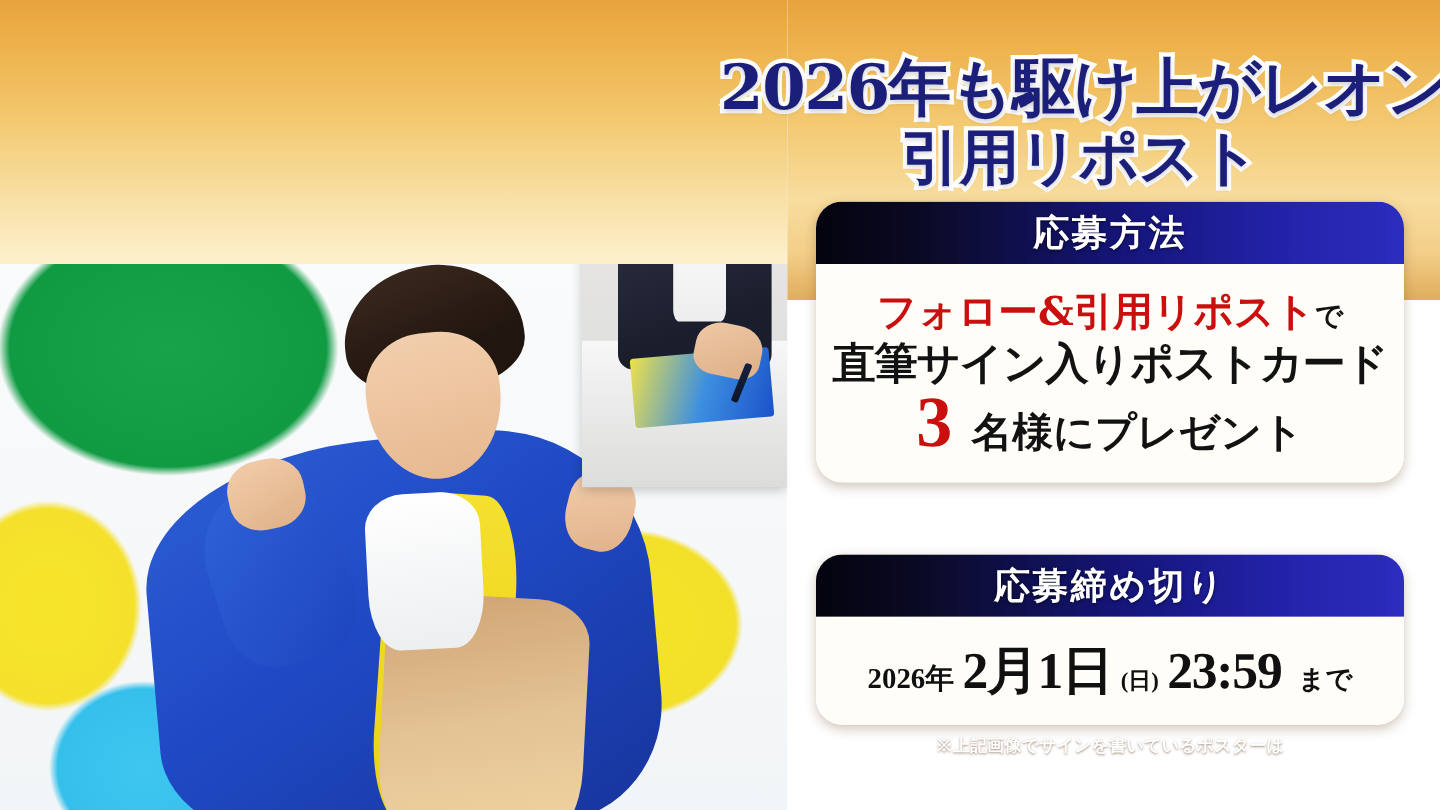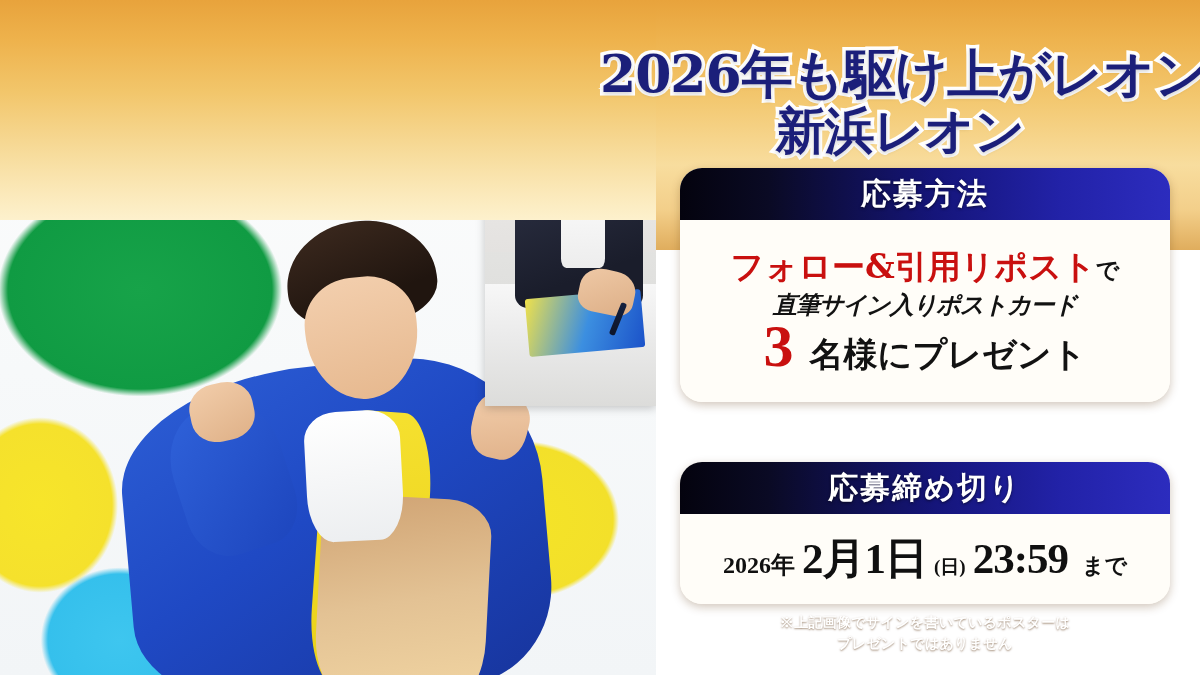--- a/index.html
+++ b/index.html
@@ -279,21 +279,21 @@
   .method-line {
     font-family:"DejaVu Serif", serif;
     font-weight:700;
     white-space:nowrap;
     line-height:1.14;
     color:#121212;
   }
   .ml-1 { font-size:33px; margin-top:4px; }
   .ml-1 .hl { color:#c9100f; }
   .ml-1 .tail { font-size:23px; color:#121212; }
-  .ml-2 { font-size:24px; margin-top:5px; letter-spacing:-1px;font-style:italic; }
+  .ml-2 { font-size:36px; margin-top:5px; letter-spacing:-1px; }
   .ml-3 {
     font-size:34px; margin-top:4px;
     display:flex; align-items:baseline; gap:16px;
   }
   .ml-3 .count {
     font-family:"Liberation Serif", serif;
     font-size:60px; font-weight:700; color:#c9100f;
     line-height:0.8;
   }
 
@@ -360,21 +360,21 @@
       <div class="ip-arm"></div>
       <div class="ip-pen"></div>
     </div>
   </div>
 
   <div class="header-band" style="width:656px;"></div>
 
 
   <div class="campaign-title">
     <div class="ct-line1">2026年も駆け上がレオン</div>
-    <div class="ct-line2">新浜レオン</div>
+    <div class="ct-line2">引用リポスト</div>
   </div>
 
   <div class="card" id="card-method">
     <div class="card-header">
       <span class="card-header-text">応募方法</span>
     </div>
     <div class="card-body">
       <div class="method-line ml-1">
         <span class="hl">フォロー&amp;引用リポスト</span><span class="tail">で</span>
       </div>
@@ -396,16 +396,15 @@
         <span class="dl-date">2月1日</span>
         <span class="dl-dow">(日)</span>
         <span class="dl-time">23:59</span>
         <span class="dl-made">まで</span>
       </div>
     </div>
   </div>
 
   <div class="disclaimer">
     <div>※上記画像でサインを書いているポスターは</div>
-    <div>プレゼントではありません</div>
   </div>
 
 </div>
 
 </body></html>

